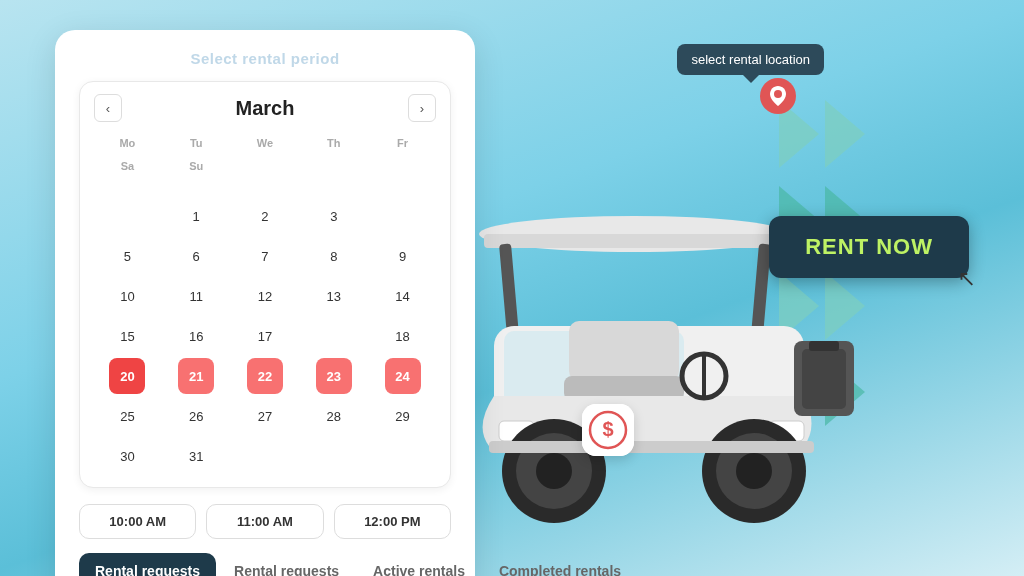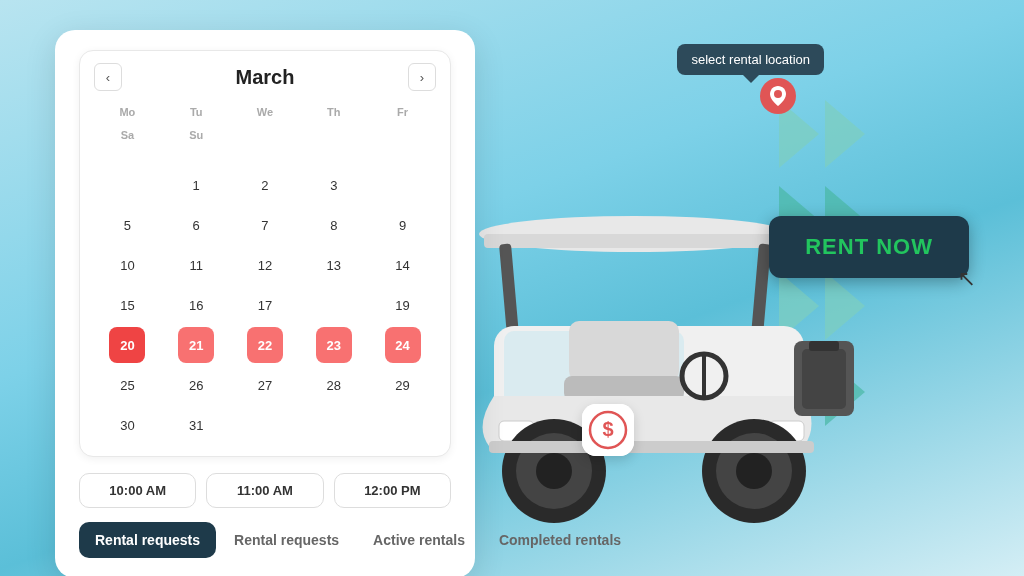--- a/index.html
+++ b/index.html
@@ -215,21 +215,21 @@
       width: 36px;
       height: 36px;
     }
 
     
     .rent-now-btn {
       position: absolute;
       top: 216px;
       right: 55px;
       background: #1e3a4a;
-      color: #22c55e;
+      color: #bef264;
       font-size: 22px;
       font-weight: 700;
       letter-spacing: 1px;
       padding: 18px 36px;
       border-radius: 12px;
       cursor: pointer;
       z-index: 20;
       border: none;
       box-shadow: 0 4px 16px rgba(0,0,0,0.3);
     }
@@ -376,20 +376,21 @@
 
     <rect x="380" y="175" width="60" height="75" rx="8" fill="#555"></rect>
     <rect x="388" y="183" width="44" height="60" rx="5" fill="#444"></rect>
     <rect x="395" y="175" width="30" height="10" rx="3" fill="#333"></rect>
 
     <rect x="75" y="275" width="325" height="12" rx="4" fill="#ccc"></rect>
   </svg>
 </div>
 
 <div class="main-card">
+  <div class="card-title">Select rental period</div>
 
   <div class="calendar">
     <div class="cal-header">
       <button class="cal-nav">‹</button>
       <span class="cal-month">March</span>
       <button class="cal-nav">›</button>
     </div>
 
     <div class="cal-grid">
 
@@ -419,21 +420,21 @@
 
       <div class="cal-day normal">11</div>
       <div class="cal-day normal">12</div>
       <div class="cal-day normal">13</div>
       <div class="cal-day normal">14</div>
       <div class="cal-day normal">15</div>
       <div class="cal-day normal">16</div>
       <div class="cal-day normal">17</div>
 
       <div class="cal-day empty"></div>
-      <div class="cal-day normal">19</div>
+      <div class="cal-day normal">18</div>
       <div class="cal-day selected-start">20</div>
       <div class="cal-day selected-range">21</div>
       <div class="cal-day selected-range">22</div>
       <div class="cal-day selected-range">23</div>
       <div class="cal-day selected-range">24</div>
 
       <div class="cal-day normal">25</div>
       <div class="cal-day normal">26</div>
       <div class="cal-day normal">27</div>
       <div class="cal-day normal">28</div>

